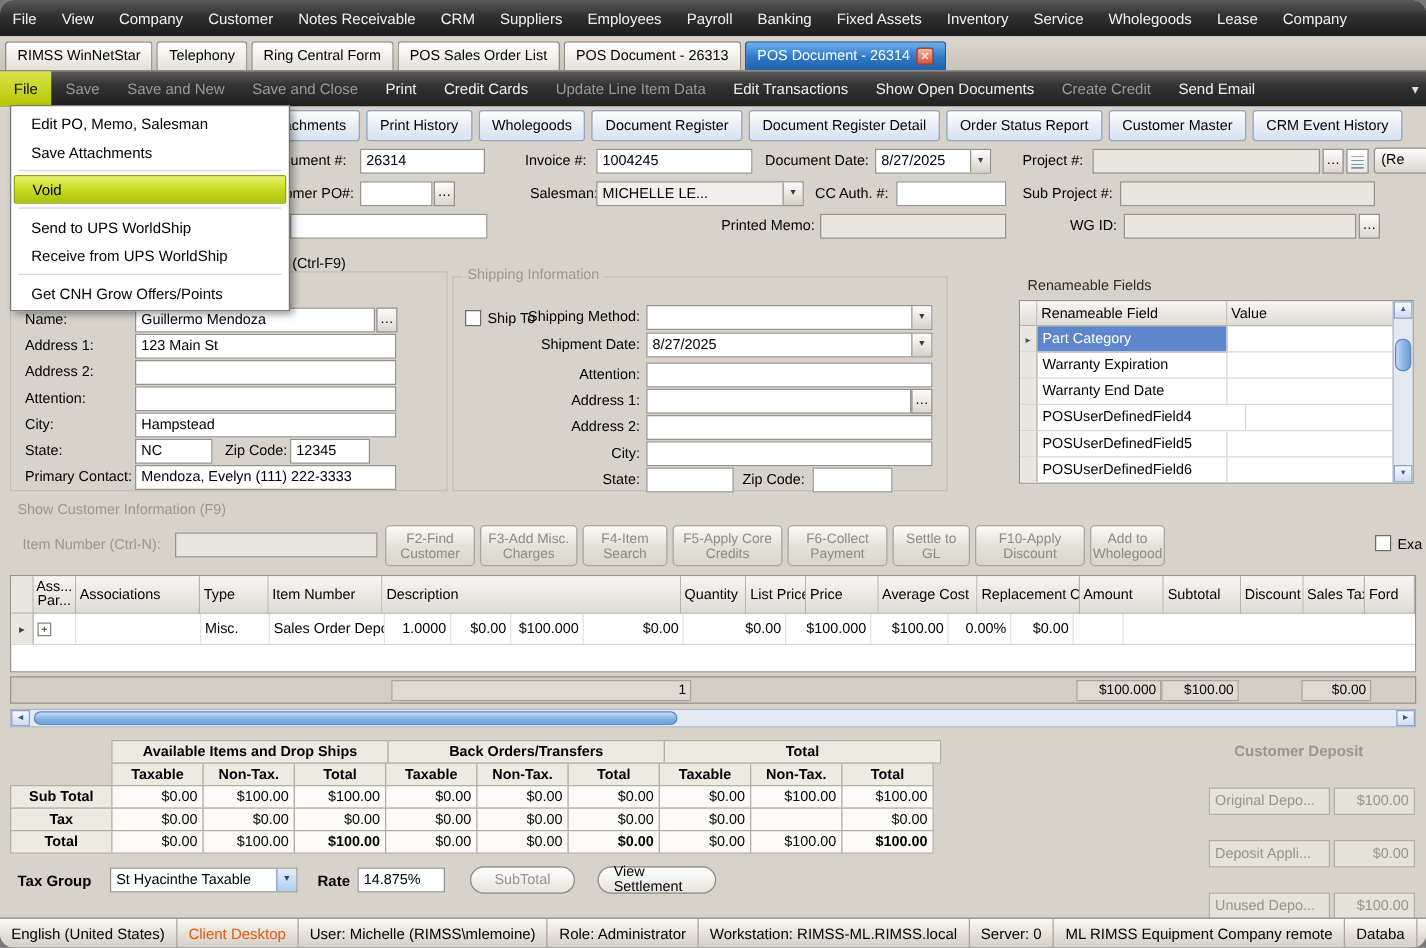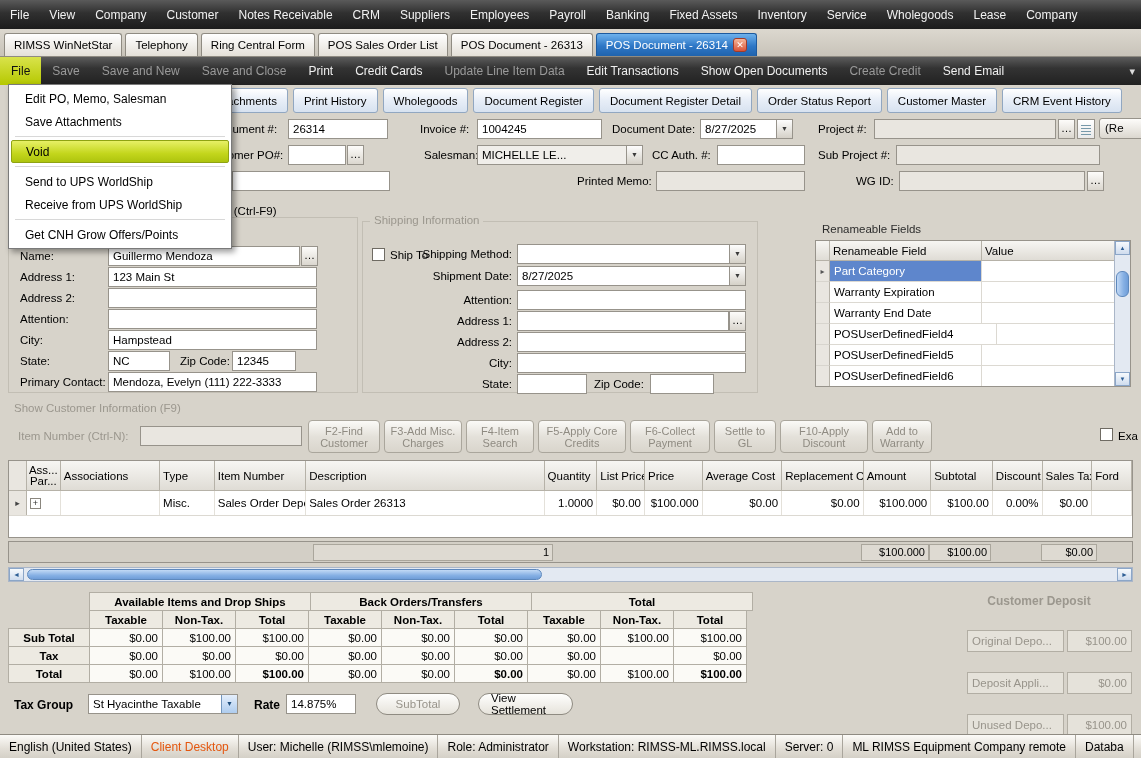--- a/index.html
+++ b/index.html
@@ -1,18 +1,18 @@
 <!DOCTYPE html>
 <html><head>
 <meta charset="utf-8">
 <style>
   * { margin:0; padding:0; box-sizing:border-box; }
   html,body { background:#777; }
   .win { position:relative; width:1141px; height:758px; background:#d7d3ca;
-         font-family:"Liberation Sans", sans-serif; font-size:11.5px; color:#000; overflow:hidden; }
+         font-family:"Liberation Sans", sans-serif; font-size:11.5px; color:#000; overflow:hidden;border-radius:11px; }
 
   
   .menubar { position:absolute; left:0; top:0; width:100%; height:29px;
              background:linear-gradient(#5a5a5a,#303030 45%,#1c1c1c);
              display:flex; align-items:stretch; color:#f2f2f2; font-size:12px; }
   .mitem { display:flex; align-items:center; padding:0 10px; cursor:default; }
 
   
   .tabstrip { position:absolute; left:0; top:29px; width:100%; height:28px;
               background:linear-gradient(#dcd8cf,#c8c3b9); border-bottom:1px solid #8f8b82;
@@ -365,21 +365,21 @@
 
   <div class="flabel gray" style="left:18px;top:426px">Item Number (Ctrl-N):</div>
   <div class="tb dis" style="left:140px;top:426px;width:162px"></div>
   <div class="abtn" style="left:308px;width:72px">F2-Find Customer</div>
   <div class="abtn" style="left:384px;width:78px">F3-Add Misc. Charges</div>
   <div class="abtn" style="left:466px;width:68px">F4-Item Search</div>
   <div class="abtn" style="left:538px;width:88px">F5-Apply Core Credits</div>
   <div class="abtn" style="left:630px;width:80px">F6-Collect Payment</div>
   <div class="abtn" style="left:714px;width:62px">Settle to GL</div>
   <div class="abtn" style="left:780px;width:88px">F10-Apply Discount</div>
-  <div class="abtn" style="left:872px;width:60px">Add to Warranty</div>
+  <div class="abtn" style="left:872px;width:60px">Add to Wholegood</div>
   <span class="cb" style="left:1100px;top:428px"></span>
   <div class="flabel" style="left:1118px;top:426px">Exa</div>
 
   <div class="grid">
     <div class="ghrow">
       <div class="gh gind" style="width:18px"></div>
       <div class="gh two" style="width:34px">
         <span>Ass...</span>
         <span>Par...</span>
       </div>
@@ -399,21 +399,20 @@
       <div class="gh" style="width:40px">Ford</div>
     </div>
     <div class="gdrow">
       <div class="gind" style="width:18px">▸</div>
       <div class="gc" style="width:34px">
           <span class="plusbox">+</span>
         </div>
       <div class="gc" style="width:100px"></div>
       <div class="gc" style="width:55px">Misc.</div>
       <div class="gc" style="width:92px">Sales Order Deposit</div>
-      <div class="gc" style="width:240px">Sales Order 26313</div>
       <div class="gc num" style="width:53px">1.0000</div>
       <div class="gc num" style="width:48px">$0.00</div>
       <div class="gc num" style="width:58px">$100.000</div>
       <div class="gc num" style="width:80px">$0.00</div>
       <div class="gc num" style="width:82px">$0.00</div>
       <div class="gc num" style="width:68px">$100.000</div>
       <div class="gc num" style="width:62px">$100.00</div>
       <div class="gc num" style="width:50px">0.00%</div>
       <div class="gc num" style="width:50px">$0.00</div>
       <div class="gc" style="width:40px"></div>

